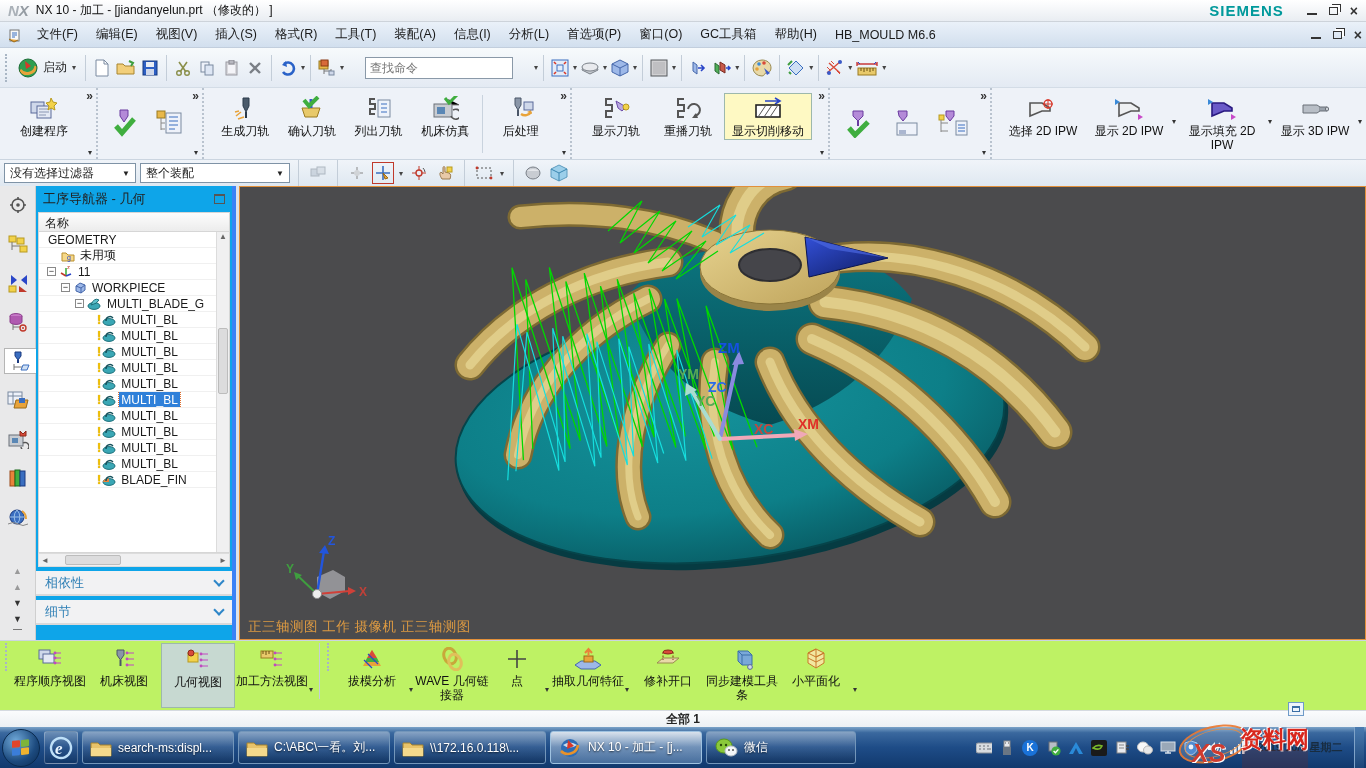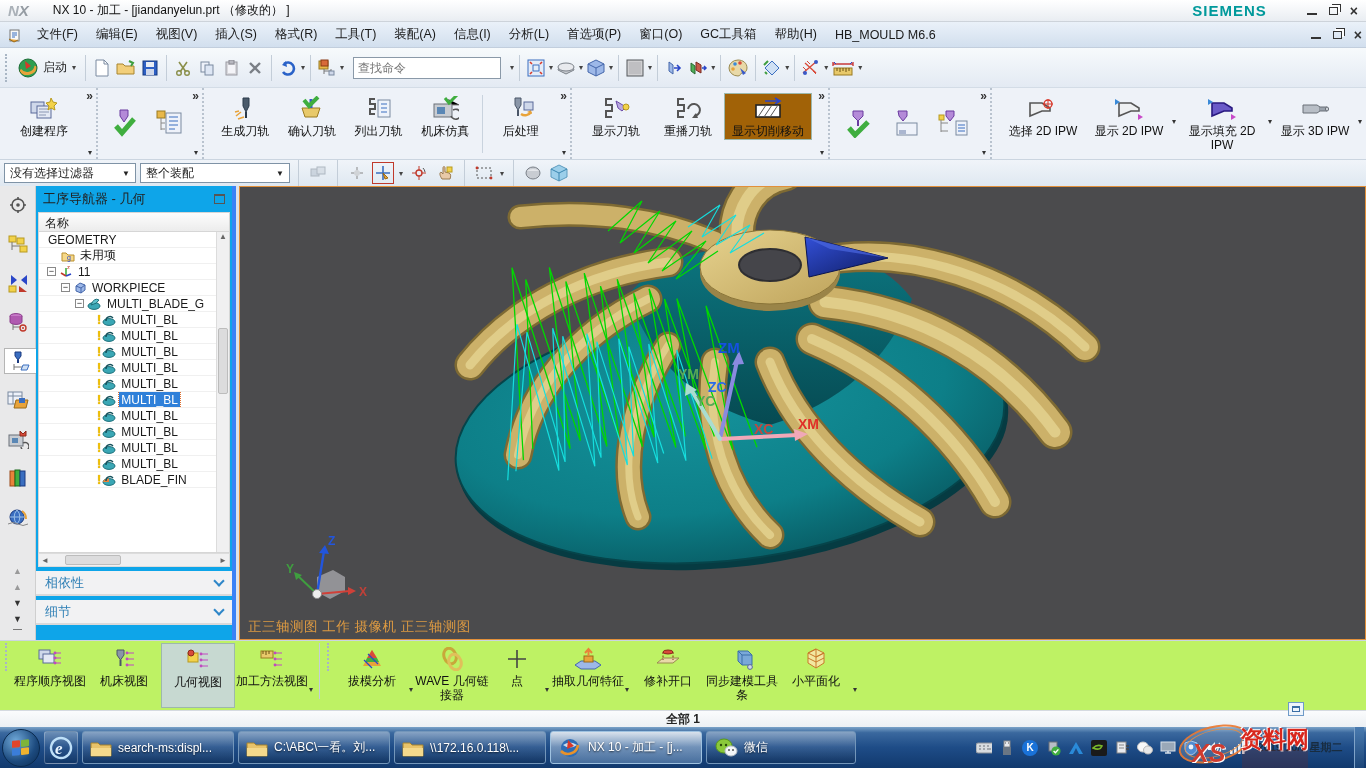--- a/index.html
+++ b/index.html
@@ -1,20 +1,20 @@
 <!DOCTYPE html>
 <html><head>
 <meta charset="utf-8">
 <style>
   *{box-sizing:border-box;margin:0;padding:0}
   html,body{width:1366px;height:768px;overflow:hidden}
   body{font-family:"Liberation Sans",sans-serif;font-size:12px;color:#1a1a1a;background:#e8edf4;position:relative}
 
   
-  .titlebar{height:22px;display:flex;align-items:center;gap:24px;padding:0 8px;background:linear-gradient(#ffffff,#e9edf2);border-bottom:1px solid #cdd3da}
+  .titlebar{height:22px;display:flex;align-items:center;gap:7px;padding:0 8px;background:linear-gradient(#ffffff,#e9edf2);border-bottom:1px solid #cdd3da}
   .nx-logo{font-weight:bold;font-style:italic;color:#959ca3;font-size:15px;letter-spacing:0px}
   .nx-logo b{color:#aab1b8}
   .tb-title{font-size:12px;color:#111}
   .spacer{flex:1}
   .brand{color:#00999b;font-weight:bold;letter-spacing:1px;font-size:15px}
   .winctl{display:flex;gap:12px;align-items:center;margin-left:16px}
   .wmin{width:10px;height:9px;border-bottom:2px solid #333}
   .wres{width:9px;height:8px;border:1px solid #333;box-shadow:2px -2px 0 -0px #fff,3px -3px 0 0px #333}
   .wclose{font-size:14px;line-height:10px;color:#333;font-weight:bold}
 
@@ -23,32 +23,32 @@
   .menu-item{padding:4px 9px;white-space:nowrap}
   .mb-icon{width:16px;height:16px;margin:0 4px}
 
   
   .toolbar{height:40px;display:flex;align-items:center;background:linear-gradient(#f7fafc,#e3eaf3);padding:0 2px;border-bottom:1px solid #d3dce6}
   .grip{width:5px;height:28px;border-left:2px dotted #a9b6c4;margin:0 3px}
   .tsep{width:1px;height:26px;background:#c3cdd8;margin:0 4px}
   .tbtn{height:30px;min-width:24px;display:flex;align-items:center;justify-content:center;padding:0 2px;border-radius:2px}
   .dda{font-size:8px;color:#444;margin:0 1px}
   .startbtn{display:flex;align-items:center;gap:4px;padding:0 4px;height:30px}
-  .searchbox{display:flex;align-items:center;background:#fff;border:1px solid #8a99a8;height:22px;width:148px;padding:0 4px;margin:0 8px}
+  .searchbox{display:flex;align-items:center;background:#fff;border:1px solid #8a99a8;height:22px;width:148px;padding:0 4px;margin:0 20px}
   .searchbox input{border:none;outline:none;flex:1;font-size:12px;font-family:"Liberation Sans",sans-serif;background:transparent;color:#555}
 
   
   .ribbon{height:72px;display:flex;background:#eef2f8;border-bottom:1px solid #cbd5e0}
   .rgroup{position:relative;display:flex;align-items:flex-start;padding:5px 16px 4px 8px;border-left:2px dotted #b9c3cf}
   .rgroup:first-child{border-left:none}
   .chev{position:absolute;top:1px;right:3px;font-size:12px;color:#333;font-weight:bold}
   .gdd{position:absolute;bottom:2px;right:4px;font-size:8px;color:#333}
   .rbtn{width:72px;display:flex;flex-direction:column;align-items:center;gap:1px;padding:2px 1px;font-size:12px;text-align:center;line-height:1.2;color:#111}
   .rbtn .ric{height:28px;display:flex;align-items:center;justify-content:center}
-  .rbtn.active{background:#a16207;border:1px solid #9db8ac;padding:1px 0}
+  .rbtn.active{background:#fef9c3;border:1px solid #9db8ac;padding:1px 0}
   .rsep{width:1px;background:#c9d3de;height:58px;margin:2px 4px}
   .ipw .rbtn{width:86px}
   .rowicons{display:flex;align-items:center;gap:12px;height:60px;padding:0 6px}
 
   
   .selbar{height:26px;display:flex;align-items:center;background:linear-gradient(#f0f4f9,#dfe8f1);padding:0 4px;gap:4px}
   .sb-dd{width:132px;height:20px;background:#fff;border:1px solid #7f93a6;display:flex;align-items:center;justify-content:space-between;padding:0 5px;font-size:12px}
   .sb-dd .car{font-size:8px;color:#222}
   .sbi{width:22px;height:22px;display:flex;align-items:center;justify-content:center}
 

